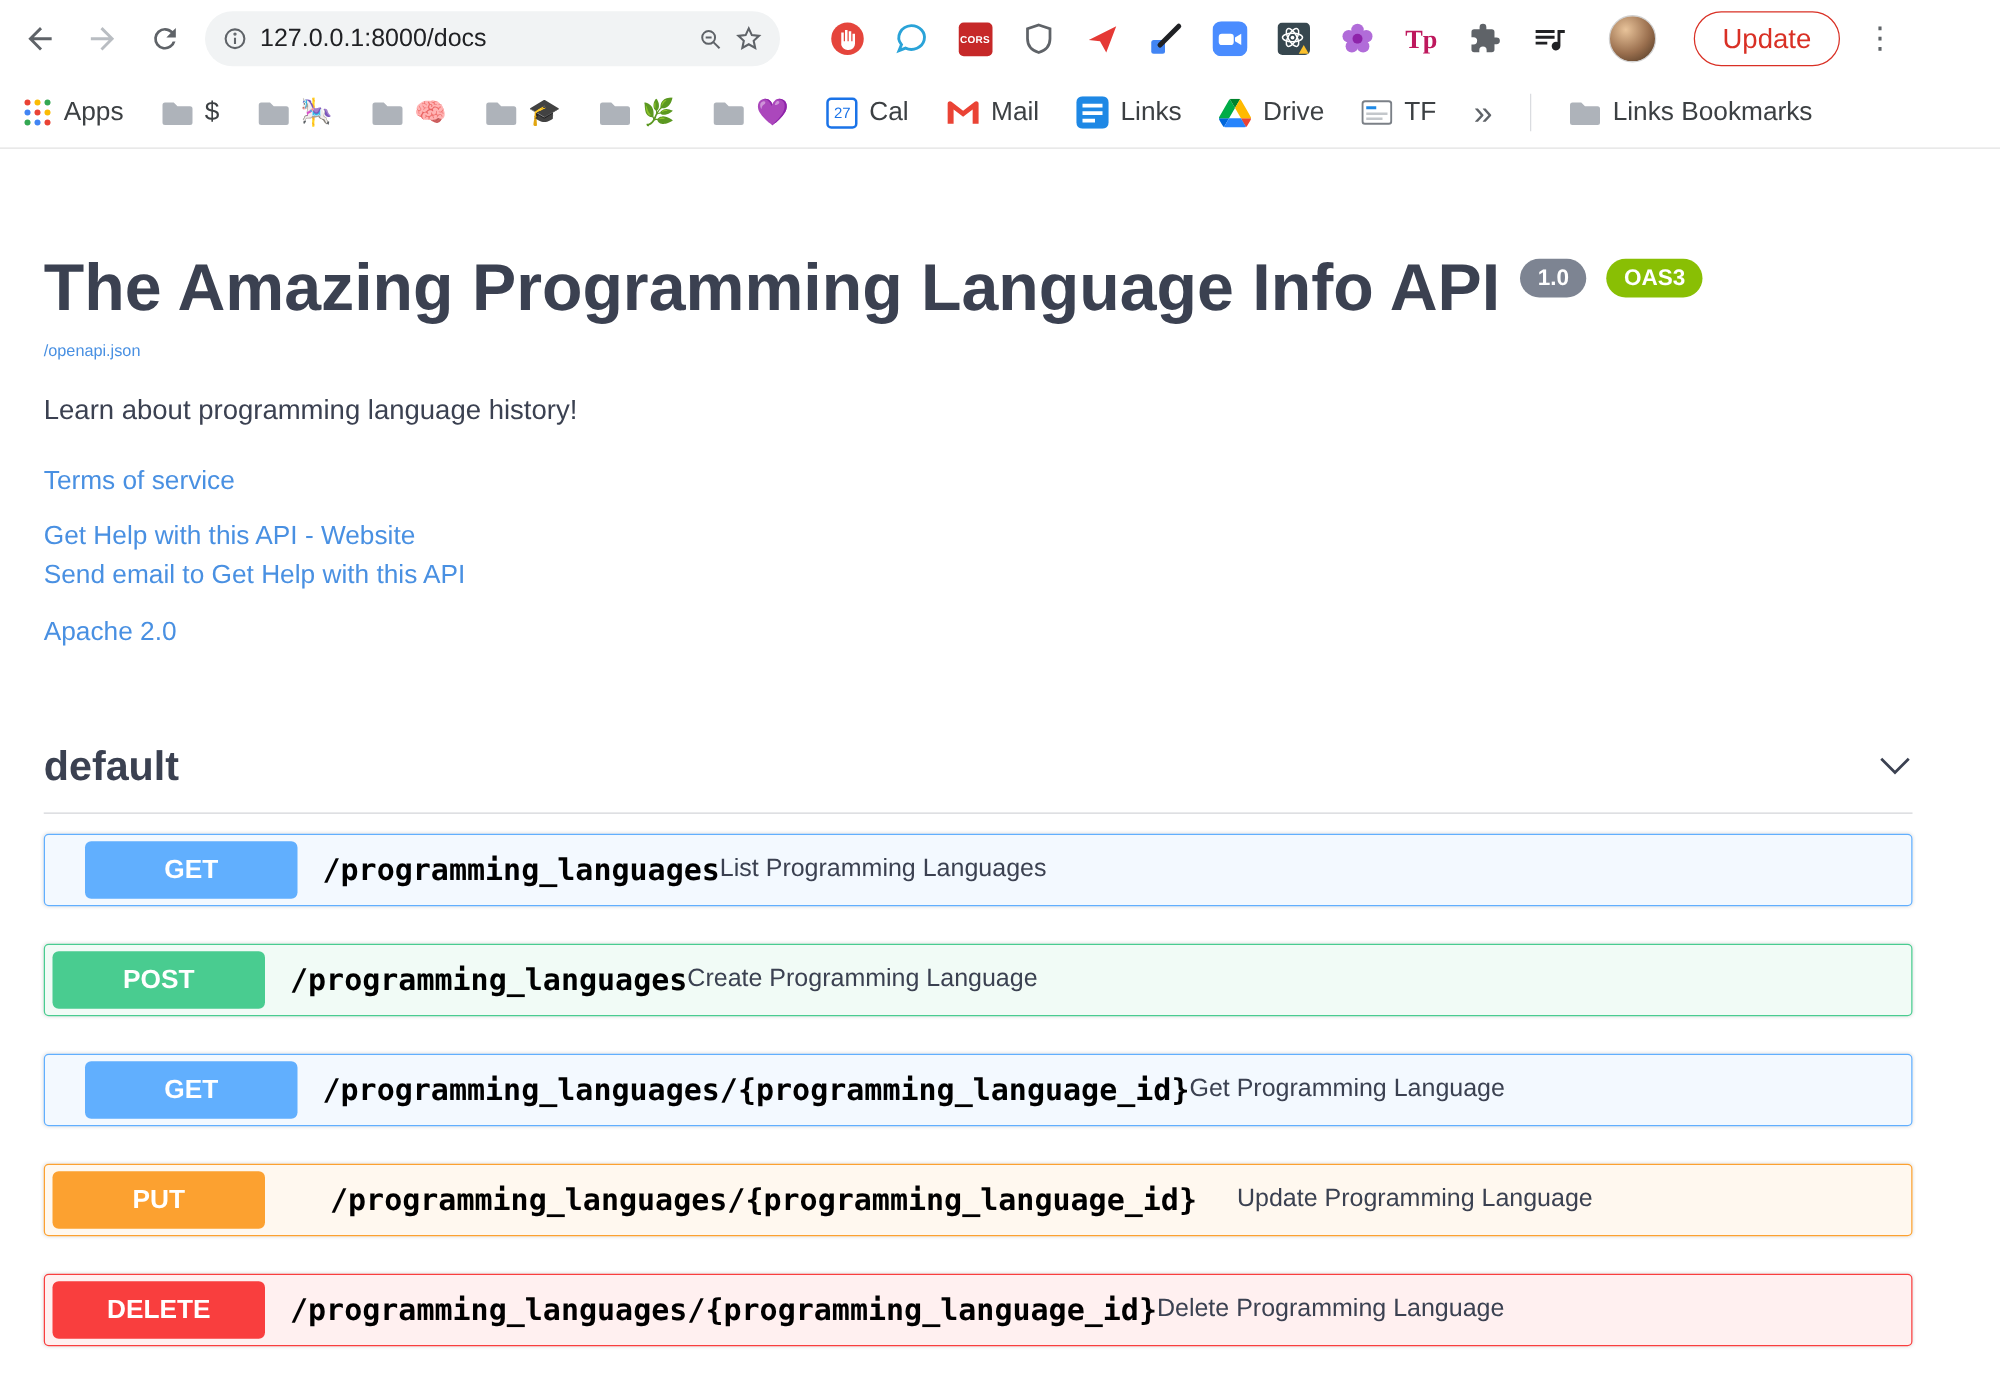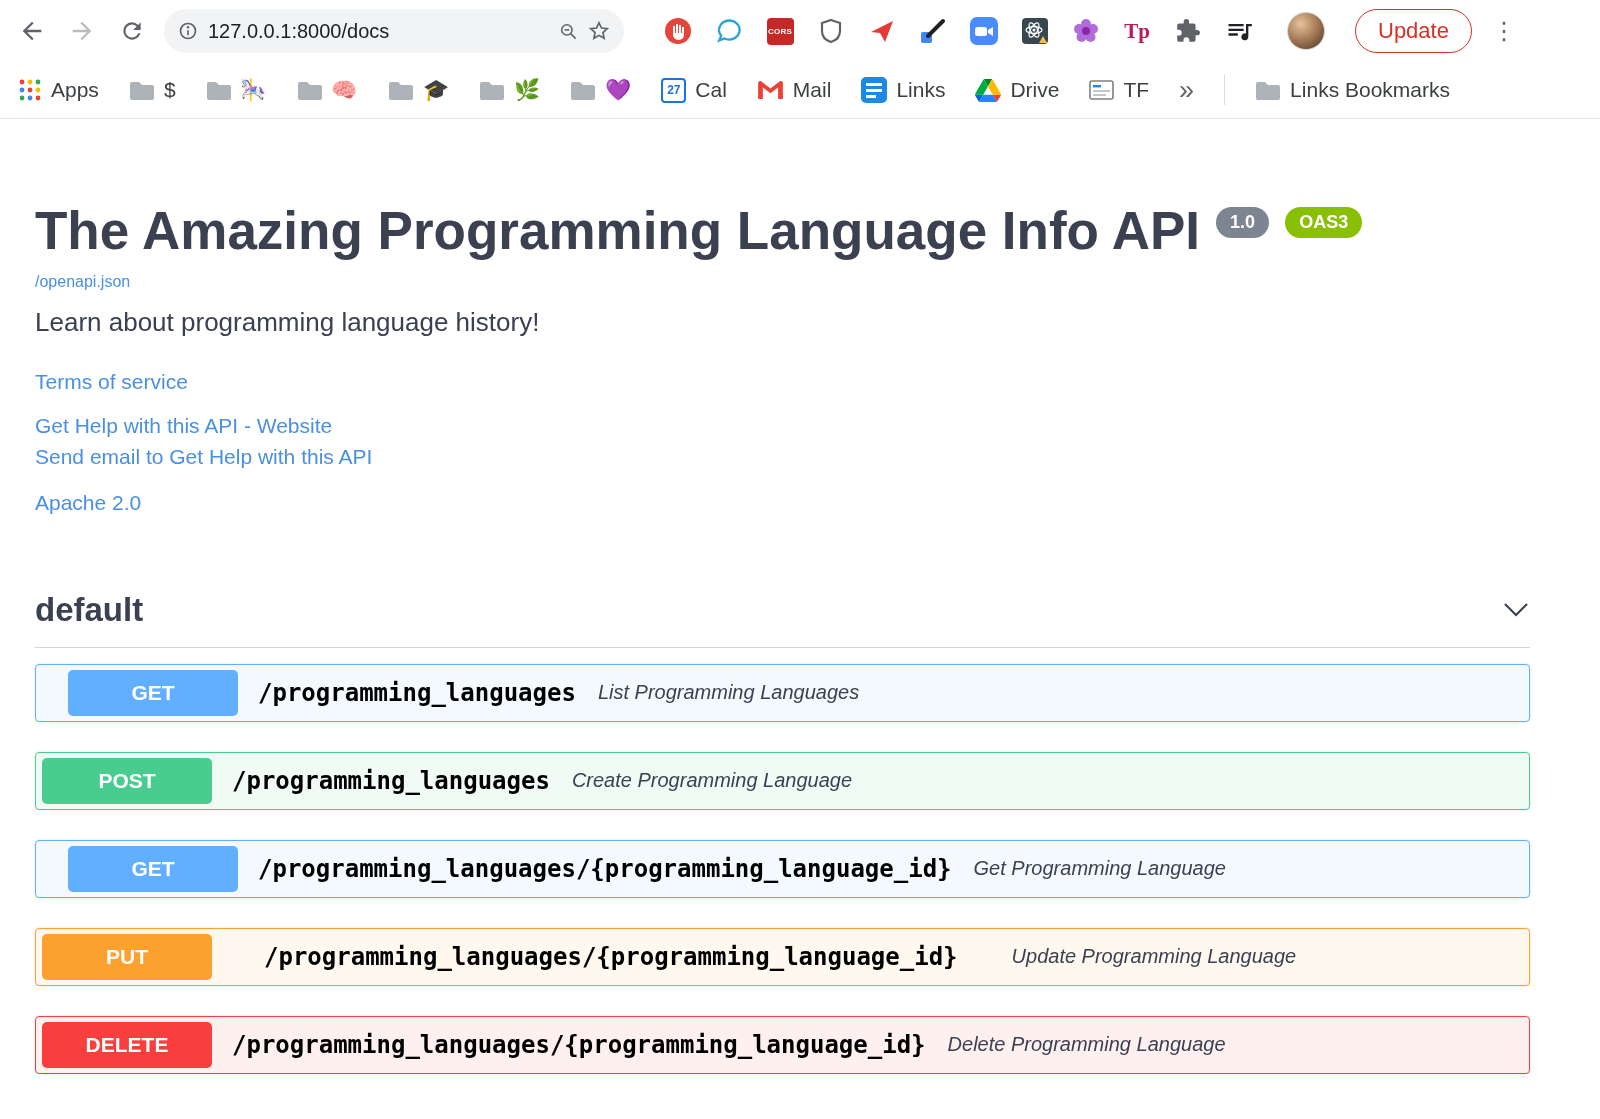--- a/index.html
+++ b/index.html
@@ -19,48 +19,48 @@
   .avatar { width:38px; height:38px; border-radius:50%; margin-left:20px; flex:none; cursor:pointer;
     background: radial-gradient(circle at 35% 30%, #e8c39a, #9a6f4e 55%, #4f3824 95%); border:1px solid #d0d0d0; }
   .update-btn { margin-left:16px; flex:none; border:1.5px solid #d93025; color:#d93025; background:#fff;
     border-radius:22px; padding:8px 22px; font-size:22px; cursor:pointer; font-family:"Liberation Sans",sans-serif; }
   .kebab { color:#5f6368; font-size:24px; margin-left:6px; cursor:pointer; flex:none; line-height:1; }
 
   
   .bookmarks { height:57px; display:flex; align-items:center; gap:30px; padding:0 18px; border-bottom:1px solid #e2e2e2; background:#fff; }
   .bm { display:flex; align-items:center; gap:9px; cursor:pointer; flex:none; }
   .bm-label { font-size:21px; color:#3c4043; white-space:nowrap; }
-  .cal-box { width:25px; height:25px; border:2px solid #1a73e8; border-radius:4px; color:#1a73e8; font-size:12px; font-weight:700; display:flex; align-items:center; justify-content:center; background:#fff; }
+  .cal-box { width:25px; height:25px; border:2px solid #1a73e8; border-radius:4px; color:#1a73e8; font-size:12px; font-weight:400; display:flex; align-items:center; justify-content:center; background:#fff; }
   .bm-sep { width:1px; height:30px; background:#dadce0; flex:none; }
   .bm-overflow { font-size:27px; color:#5f6368; cursor:pointer; flex:none; }
 
   
   .content { padding:0 70px 0 35px; }
   .title-row { margin-top:84px; display:flex; align-items:flex-start; gap:16px; }
   .api-title { font-size:53px; font-weight:700; color:#3b4151; line-height:1.05; }
   .pill { color:#fff; font-size:18px; font-weight:600; border-radius:57px; padding:5px 14px; margin-top:4px; white-space:nowrap; }
   .pill.version { background:#7d8492; }
   .pill.oas { background:#89bf04; }
-  .spec-link { margin-top:14px; font-size:16px; color:#4990e2; cursor:pointer; }
-  .api-desc { margin-top:16px; font-size:26px; color:#3b4151; }
+  .spec-link { margin-top:14px; font-size:13px; color:#4990e2; cursor:pointer; }
+  .api-desc { margin-top:27px; font-size:22px; color:#3b4151; }
   .api-link { font-size:21px; color:#4990e2; cursor:pointer; width:max-content; }
   .mt-lg { margin-top:32px; } .mt-md { margin-top:20px; } .mt-sm { margin-top:7px; } .mt-md2 { margin-top:22px; }
 
   .section-head { margin-top:76px; display:flex; align-items:center; justify-content:space-between;
     padding-bottom:18px; border-bottom:1px solid rgba(59,65,81,.22); }
   .section-title { font-size:33px; font-weight:700; color:#3b4151; }
   .chev { cursor:pointer; display:flex; align-items:center; }
 
   .ops { margin-top:16px; }
   .opblock { display:flex; align-items:center; height:58px; padding:6px; margin-bottom:30px;
     border:1px solid; border-radius:4px; box-shadow:0 0 3px rgba(0,0,0,.12); cursor:pointer; }
   .opblock-method { min-width:170px; text-align:center; padding:11px 0; border-radius:5px; color:#fff;
     font-weight:700; font-size:21px; }
   .opblock-path { font-family:"DejaVu Sans Mono", monospace; font-weight:700; font-size:24px; color:#000000; margin-left:20px; white-space:nowrap; }
-  .opblock-summary { font-size:20px; color:#3b4151; margin-left:22px; white-space:nowrap;font-style:italic; }
+  .opblock-summary { font-size:20px; color:#3b4151; white-space:nowrap; }
   .m-get    { border-color:#61affe; background:rgba(97,175,254,.08);padding-left:32px; }
   .m-get    .opblock-method { background:#61affe; }
   .m-post   { border-color:#49cc90; background:rgba(73,204,144,.08); }
   .m-post   .opblock-method { background:#49cc90; }
   .m-put    { border-color:#fca130; background:rgba(252,161,48,.08);gap:32px; }
   .m-put    .opblock-method { background:#fca130; }
   .m-delete { border-color:#f93e3e; background:rgba(249,62,62,.08); }
   .m-delete .opblock-method { background:#f93e3e; }
 </style>
 </head>

